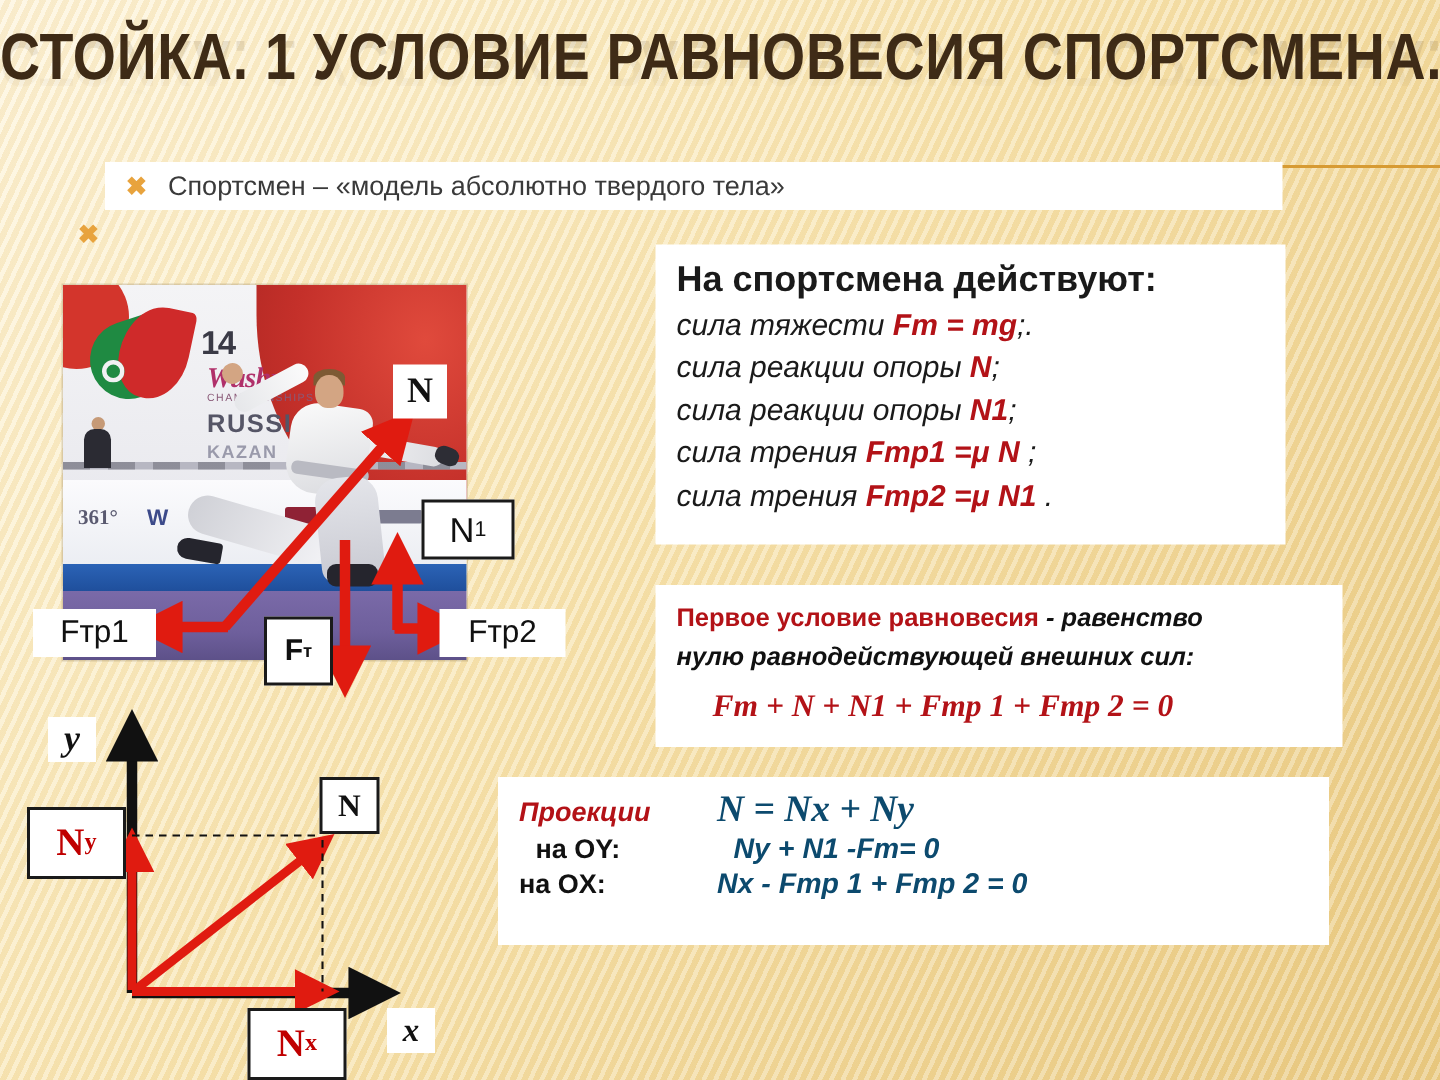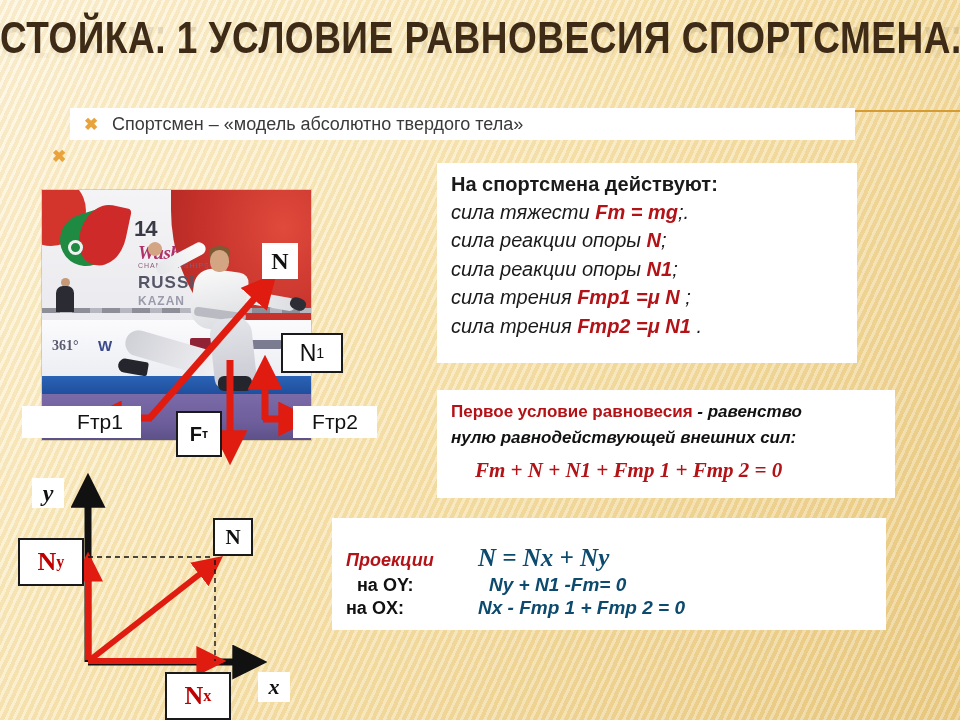--- a/index.html
+++ b/index.html
@@ -265,36 +265,36 @@
   }
   .lbl.bordered { border: 2px solid #1a1a1a; }
 
   #label-N-photo   { left: 262px; top: 243px; width: 36px; height: 36px;
                      font-family:"Liberation Serif",serif; font-size: 24px; font-weight: bold; color:#111; }
   #label-N1-photo  { left: 281px; top: 333px; width: 58px; height: 36px;
                      font-size: 23px; font-weight: normal; color:#111; }
   #label-Ft-photo  { left: 176px; top: 411px; width: 42px; height: 42px;
                      font-size: 20px; font-weight: bold; color:#111; }
   #label-Ftr1      { left: 22px;  top: 406px; width: 82px; height: 32px;
-                     font-size: 21px; color:#111;padding-left:37px; }
+                     font-size: 21px; color:#111; }
   #label-Ftr2      { left: 293px; top: 406px; width: 84px; height: 32px;
                      font-size: 21px; color:#111; }
 
   .sub { font-size: 0.62em; vertical-align: -0.18em; }
 
   
   #box-forces {
     position: absolute; left: 437px; top: 163px;
     width: 420px; height: 200px;
     background: #ffffff;
     padding: 10px 0 0 14px;
     box-sizing: border-box;
   }
   #box-forces .hdr {
-    font-size: 20px; font-weight: bold; color: #1a1a1a;
+    font-size: 24px; font-weight: bold; color: #1a1a1a;
     margin-bottom: 2px;
   }
   #box-forces .line {
     font-size: 20px; font-style: italic; color: #1a1a1a;
     line-height: 1.42;
   }
   .red { color: #b31217; font-weight: bold; font-style: italic; }
 
   
   #box-condition {
@@ -333,21 +333,21 @@
     font-size: 18px; font-weight: bold; color: #111;
   }
   .proj-key.red-key { color:#b31217; font-style: italic; }
   .proj-val {
     font-size: 19px; font-weight: bold; font-style: italic; color:#0c4a6e;
   }
   .proj-val.math {
     font-family: "Liberation Serif", serif;
     font-size: 25px; font-weight: bold; font-style: italic;
   }
-  #proj-row-0 { margin-bottom: 2px; margin-top: 18px; }
+  #proj-row-0 { margin-bottom: 2px; }
   #proj-row-1 { margin-bottom: 1px; margin-left: 11px; }
   #label-y-axis  { position:absolute; left:32px; top:478px; width:32px; height:30px;
                    background:#fff; display:flex; align-items:center; justify-content:center;
                    font-family:"Liberation Serif",serif; font-style:italic; font-weight:bold;
                    font-size:24px; color:#111; }
   #label-x-axis  { position:absolute; left:258px; top:672px; width:32px; height:30px;
                    background:#fff; display:flex; align-items:center; justify-content:center;
                    font-family:"Liberation Serif",serif; font-style:italic; font-weight:bold;
                    font-size:22px; color:#111; }
   #label-N-vec   { position:absolute; left:213px; top:518px; width:36px; height:34px;

